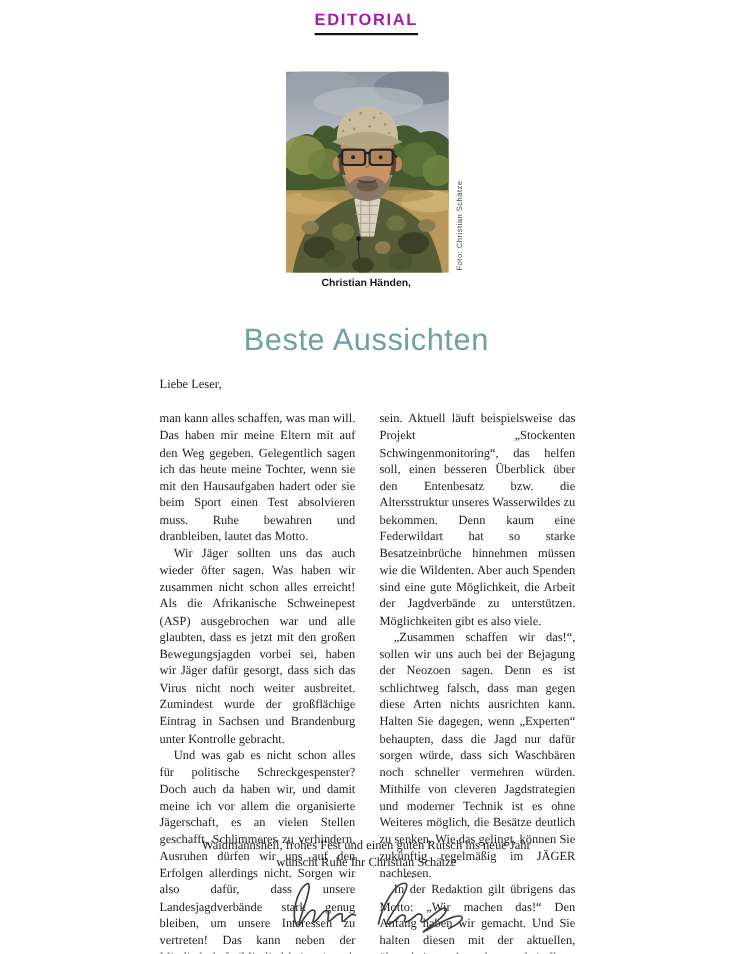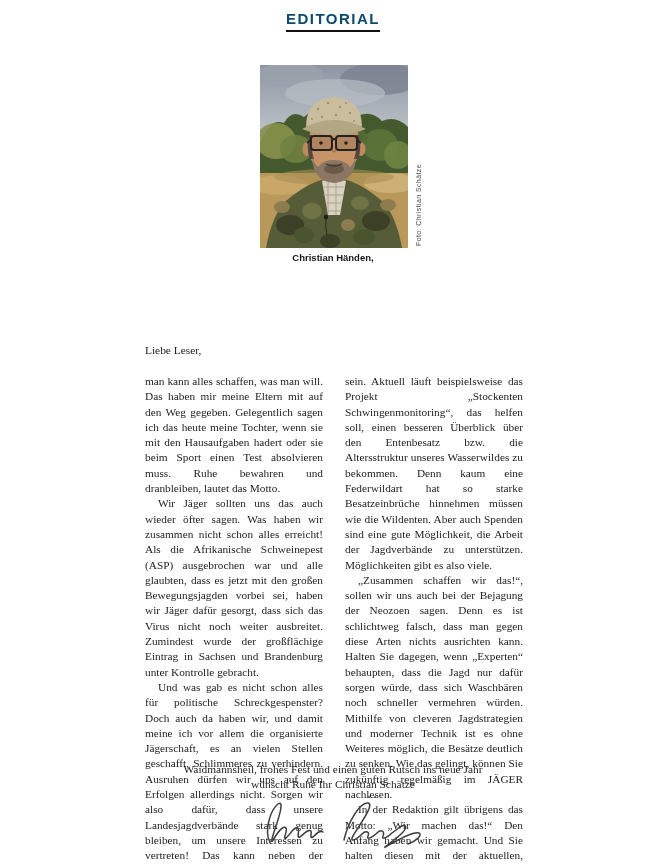--- a/index.html
+++ b/index.html
@@ -19,21 +19,21 @@
   .header-wrap {
     position: absolute; top: 10px; left: 0; width: 100%;
     text-align: center;
   }
   .header-kicker {
     display: inline-block;
     font-family: "Liberation Sans", sans-serif;
     font-size: 15px;
     font-weight: 800;
     letter-spacing: 1.5px;
-    color: #0c4a6e;
+    color: #a21caf;
     border-bottom: 2.5px solid #111111;
     padding-bottom: 3px;
   }
 
   
   .photo-wrap {
     position: absolute; top: 65px; left: 260px;
     width: 148px; height: 183px;
   }
   .photo-frame { width: 148px; height: 183px; display: block; }
@@ -196,20 +196,21 @@
       <circle cx="66" cy="152" r="2.2" fill="#1c1c1c"></circle>
       <path d="M66 154 Q65 162 67 170" stroke="#1c1c1c" stroke-width="0.8" fill="none"></path>
     </svg>
     <span class="photo-credit">Foto: Christian Schätze</span>
   </div>
 
   <div class="photo-caption">
     <div>Christian Händen,</div>
   </div>
 
+  <h1 class="article-title" style="color: rgb(111, 160, 166);">Beste Aussichten</h1>
 
   <div class="salutation">Liebe Leser,</div>
 
   <div class="body-columns">
       <p>man kann alles schaffen, was man will. Das haben mir meine Eltern mit auf den Weg gegeben. Gelegentlich sagen ich das heute meine Tochter, wenn sie mit den Hausaufgaben hadert oder sie beim Sport einen Test absolvieren muss. Ruhe bewahren und dranbleiben, lautet das Motto.</p>
       <p>Wir Jäger sollten uns das auch wieder öfter sagen. Was haben wir zusammen nicht schon alles erreicht! Als die Afrikanische Schweinepest (ASP) ausgebrochen war und alle glaubten, dass es jetzt mit den großen Bewegungsjagden vorbei sei, haben wir Jäger dafür gesorgt, dass sich das Virus nicht noch weiter ausbreitet. Zumindest wurde der großflächige Eintrag in Sachsen und Brandenburg unter Kontrolle gebracht.</p>
       <p>Und was gab es nicht schon alles für politische Schreckgespenster? Doch auch da haben wir, und damit meine ich vor allem die organisierte Jägerschaft, es an vielen Stellen geschafft, Schlimmeres zu verhindern. Ausruhen dürfen wir uns auf den Erfolgen allerdings nicht. Sorgen wir also dafür, dass unsere Landesjagdverbände stark genug bleiben, um unsere Interessen zu vertreten! Das kann neben der Mitgliedschaft (Mitgliedsbeitrag) auch die Unterstützung von wissenschaftlichen Untersuchungen sein. Aktuell läuft beispielsweise das Projekt „Stockenten Schwingenmonitoring“, das helfen soll, einen besseren Überblick über den Entenbesatz bzw. die Altersstruktur unseres Wasserwildes zu bekommen. Denn kaum eine Federwildart hat so starke Besatzeinbrüche hinnehmen müssen wie die Wildenten. Aber auch Spenden sind eine gute Möglichkeit, die Arbeit der Jagdverbände zu unterstützen. Möglichkeiten gibt es also viele.</p>
       <p>„Zusammen schaffen wir das!“, sollen wir uns auch bei der Bejagung der Neozoen sagen. Denn es ist schlichtweg falsch, dass man gegen diese Arten nichts ausrichten kann. Halten Sie dagegen, wenn „Experten“ behaupten, dass die Jagd nur dafür sorgen würde, dass sich Waschbären noch schneller vermehren würden. Mithilfe von cleveren Jagdstrategien und moderner Technik ist es ohne Weiteres möglich, die Besätze deutlich zu senken. Wie das gelingt, können Sie zukünftig regelmäßig im JÄGER nachlesen.</p>
       <p>In der Redaktion gilt übrigens das Motto: „Wir machen das!“ Den Anfang haben wir gemacht. Und Sie halten diesen mit der aktuellen, überarbeiteten Ausgabe gerade in Ihren Händen.</p>
     </div>

